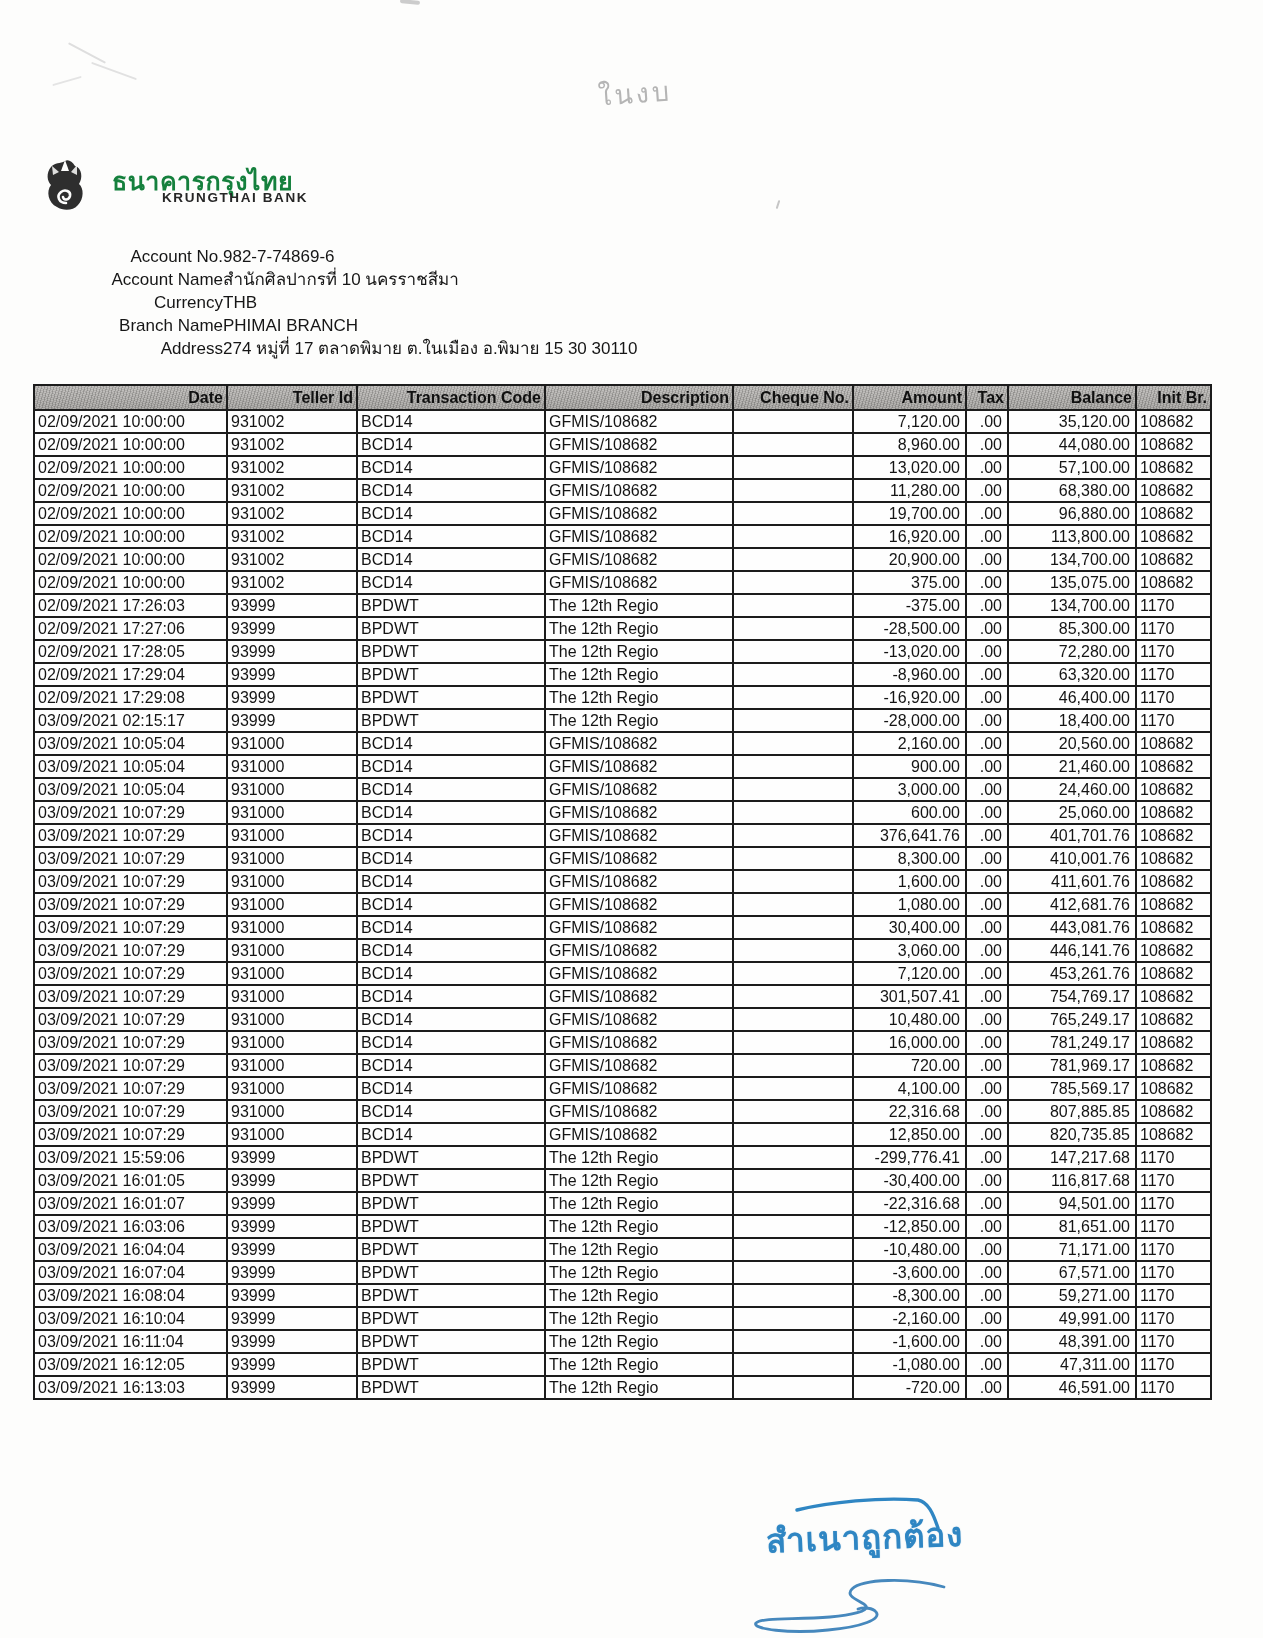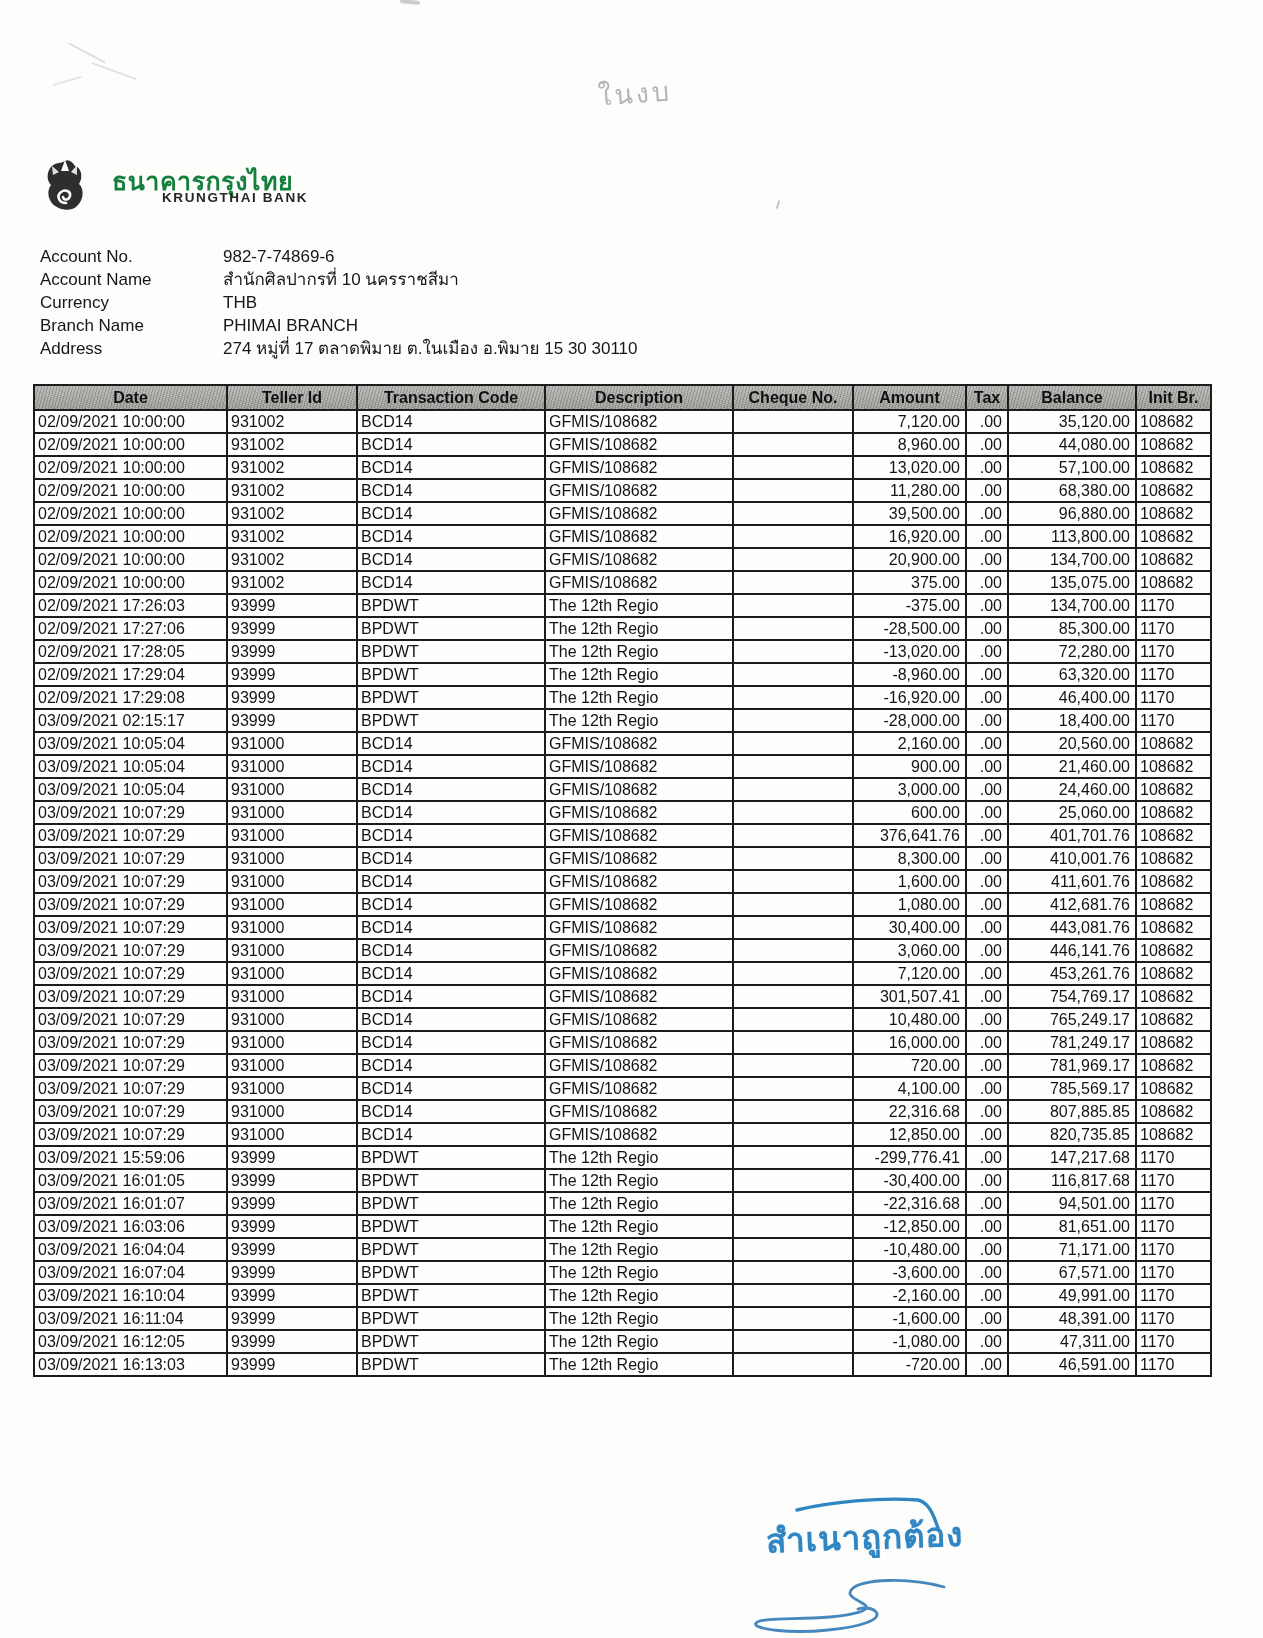--- a/index.html
+++ b/index.html
@@ -34,36 +34,36 @@
     font-size:25px;font-weight:bold;letter-spacing:.5px;color:#15803d;
   }
   .bank-name-eng{
     position:absolute;left:114px;top:190px;
     font-size:13.5px;font-weight:bold;letter-spacing:1.6px;color:#262626;padding-left:48px;
   }
 
   
   .account-info{position:absolute;left:40px;top:245px;font-size:17px;}
   .acct-row{display:flex;height:23px;line-height:23px;white-space:nowrap;}
-  .acct-label{width:183px;flex:0 0 183px;}
+  .acct-label{width:183px;flex:0 0 183px;text-align:right;}
   .acct-value{}
 
   
   .stmt-table{
     position:absolute;left:33px;top:384px;width:1177px;
     border-collapse:collapse;table-layout:fixed;
     font-size:16px;
   }
   .stmt-table th,.stmt-table td{
     border:2px solid #1c1c1c;
     white-space:nowrap;overflow:hidden;
   }
   .stmt-table th{
     height:21px;line-height:21px;
-    text-align:center;font-weight:bold;font-size:16px;
+    text-align:right;font-weight:bold;font-size:16px;
     padding:1px 3px;
     color:#101010;
     background-image:
       repeating-linear-gradient(105deg, rgba(40,40,40,.22) 0 1px, rgba(0,0,0,0) 1px 3px),
       repeating-linear-gradient(15deg, rgba(255,255,255,.20) 0 1px, rgba(0,0,0,0) 1px 2px),
       linear-gradient(#b6b4b1,#9e9c99);
   }
   .stmt-table td{
     height:19px;line-height:19px;
     padding:1px 4px 1px 3px;
@@ -197,21 +197,21 @@
           <td>.00</td>
           <td>68,380.00</td>
           <td>108682</td>
         </tr>
         <tr>
           <td>02/09/2021 10:00:00</td>
           <td>931002</td>
           <td>BCD14</td>
           <td>GFMIS/108682</td>
           <td></td>
-          <td>39,500.00</td>
+          <td>19,700.00</td>
           <td>.00</td>
           <td>96,880.00</td>
           <td>108682</td>
         </tr>
         <tr>
           <td>02/09/2021 10:00:00</td>
           <td>931002</td>
           <td>BCD14</td>
           <td>GFMIS/108682</td>
           <td></td>
@@ -563,20 +563,31 @@
         </tr>
         <tr>
           <td>03/09/2021 16:07:04</td>
           <td>93999</td>
           <td>BPDWT</td>
           <td>The 12th Regio</td>
           <td></td>
           <td>-3,600.00</td>
           <td>.00</td>
           <td>67,571.00</td>
+          <td>1170</td>
+        </tr>
+        <tr>
+          <td>03/09/2021 16:08:04</td>
+          <td>93999</td>
+          <td>BPDWT</td>
+          <td>The 12th Regio</td>
+          <td></td>
+          <td>-8,300.00</td>
+          <td>.00</td>
+          <td>59,271.00</td>
           <td>1170</td>
         </tr>
         <tr>
           <td>03/09/2021 16:10:04</td>
           <td>93999</td>
           <td>BPDWT</td>
           <td>The 12th Regio</td>
           <td></td>
           <td>-2,160.00</td>
           <td>.00</td>

